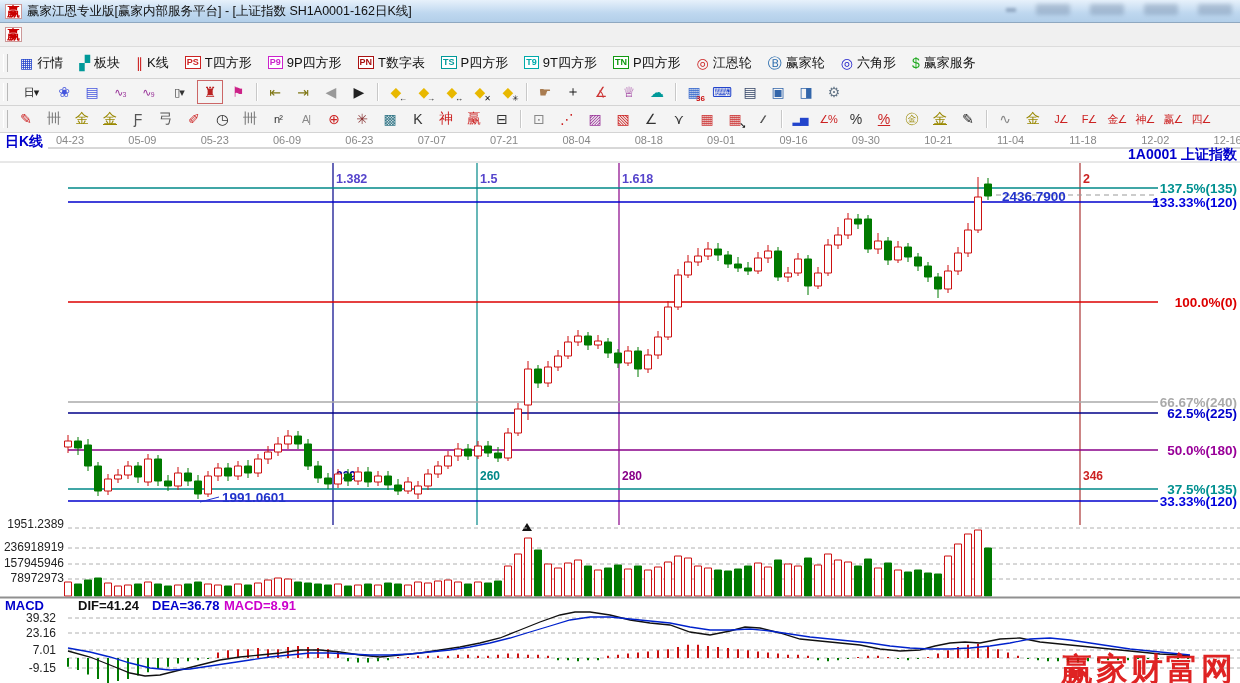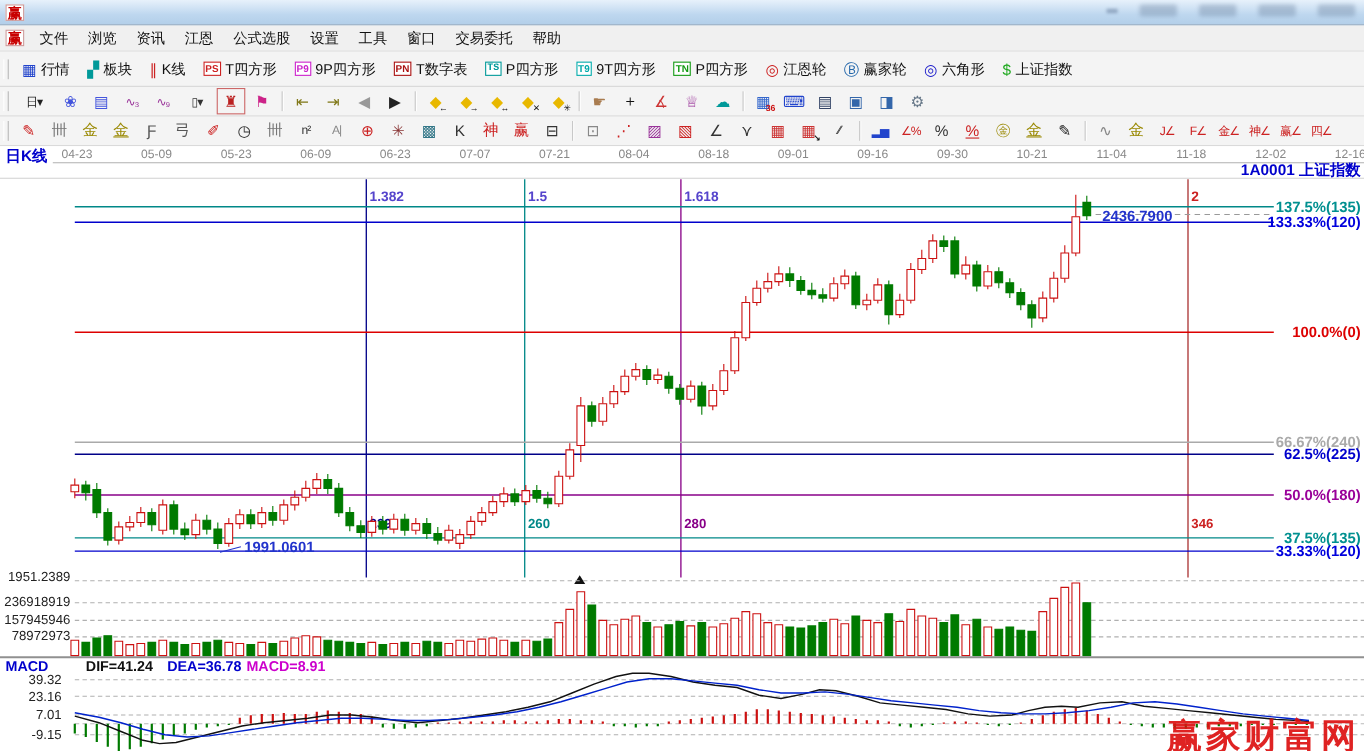--- a/index.html
+++ b/index.html
@@ -28,43 +28,32 @@
   .grip{width:3px;height:18px;border-left:1px solid #fff;border-right:1px solid #b8b8b8;margin:0 4px 0 3px;}
   .sep{width:1px;height:18px;background:#c8c8c8;box-shadow:1px 0 0 #fff;margin:0 4px;}
   #chart{position:relative;width:1240px;height:555px;background:#fff;}
   svg text{font-family:"Liberation Sans","DejaVu Sans",sans-serif;}
 </style>
 </head>
 <body>
 
 <div class="titlebar">
   <span class="app-ico">赢</span>
+  <span>赢家江恩专业版[赢家内部服务平台] - [上证指数  SH1A0001-162日K线]</span>
   <div class="blur-wrap">
     <div class="blur-dash"></div>
     <div class="blur-block"></div>
     <div class="blur-block"></div>
     <div class="blur-block"></div>
     <div class="blur-block"></div>
   </div>
 </div>
 
 <div class="menubar">
   <span class="app-ico">赢</span>
-  <div id="menu-items" style="display:flex;">
-      <div class="menu-item">文件</div>
-      <div class="menu-item">浏览</div>
-      <div class="menu-item">资讯</div>
-      <div class="menu-item">江恩</div>
-      <div class="menu-item">公式选股</div>
-      <div class="menu-item">设置</div>
-      <div class="menu-item">工具</div>
-      <div class="menu-item">窗口</div>
-      <div class="menu-item">交易委托</div>
-      <div class="menu-item">帮助</div>
-    </div>
 </div>
 
 <div class="toolbar tb1" id="toolbar-main">
     <div class="grip"></div>
     <div class="item">
       <span class="glyph" style="color: rgb(34, 68, 204);">▦</span>
       <span>行情</span>
     </div>
     <div class="item">
       <span class="glyph" style="color: rgb(0, 153, 153);">▞</span>
@@ -80,21 +69,21 @@
     </div>
     <div class="item">
       <span class="badge" style="color: rgb(204, 34, 204); border-color: rgb(204, 34, 204);">P9</span>
       <span>9P四方形</span>
     </div>
     <div class="item">
       <span class="badge" style="color: rgb(170, 17, 17); border-color: rgb(170, 17, 17);">PN</span>
       <span>T数字表</span>
     </div>
     <div class="item">
-      <span class="badge" style="color: rgb(0, 153, 153); border-color: rgb(0, 153, 153); font-family: Liberation Mono, monospace;">TS</span>
+      <span class="badge" style="color: rgb(0, 153, 153); border-color: rgb(0, 153, 153);">TS</span>
       <span>P四方形</span>
     </div>
     <div class="item">
       <span class="badge" style="color: rgb(0, 170, 170); border-color: rgb(0, 170, 170);">T9</span>
       <span>9T四方形</span>
     </div>
     <div class="item">
       <span class="badge" style="color: rgb(17, 153, 17); border-color: rgb(17, 153, 17);">TN</span>
       <span>P四方形</span>
     </div>
@@ -105,21 +94,21 @@
     <div class="item">
       <span class="glyph" style="color: rgb(34, 102, 170);">Ⓑ</span>
       <span>赢家轮</span>
     </div>
     <div class="item">
       <span class="glyph" style="color: rgb(34, 34, 204);">◎</span>
       <span>六角形</span>
     </div>
     <div class="item">
       <span class="glyph" style="color: rgb(34, 170, 34);">$</span>
-      <span>上证指数</span>
+      <span>赢家服务</span>
     </div>
   </div>
 <div class="toolbar tb2" id="toolbar-icons">
     <div class="grip"></div>
     <div class="tb-btn" style="min-width: 34px;">
       <span class="sm" style="color: rgb(34, 34, 34);">日▾</span>
     </div>
     <div class="tb-btn">
       <span style="color: rgb(68, 85, 221);">❀</span>
     </div>

